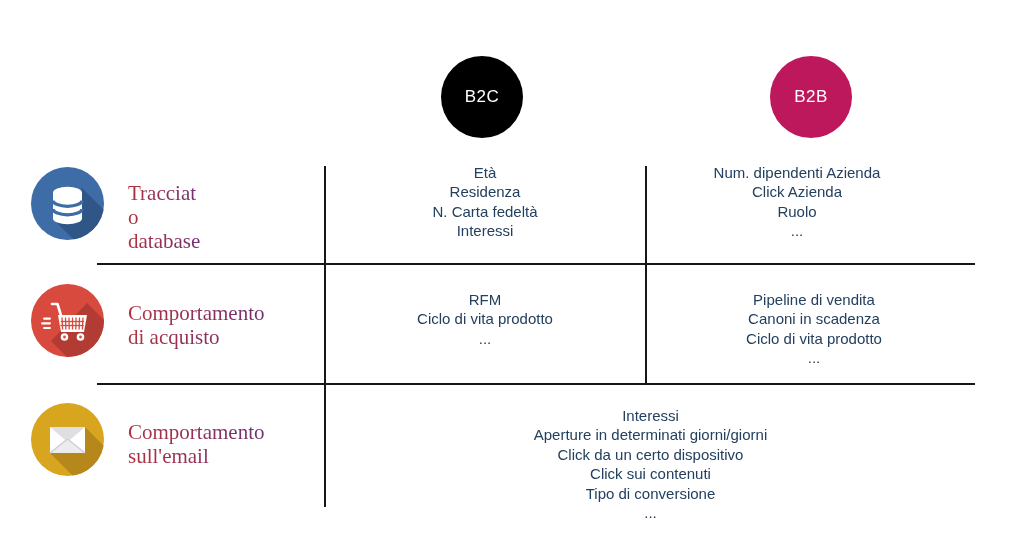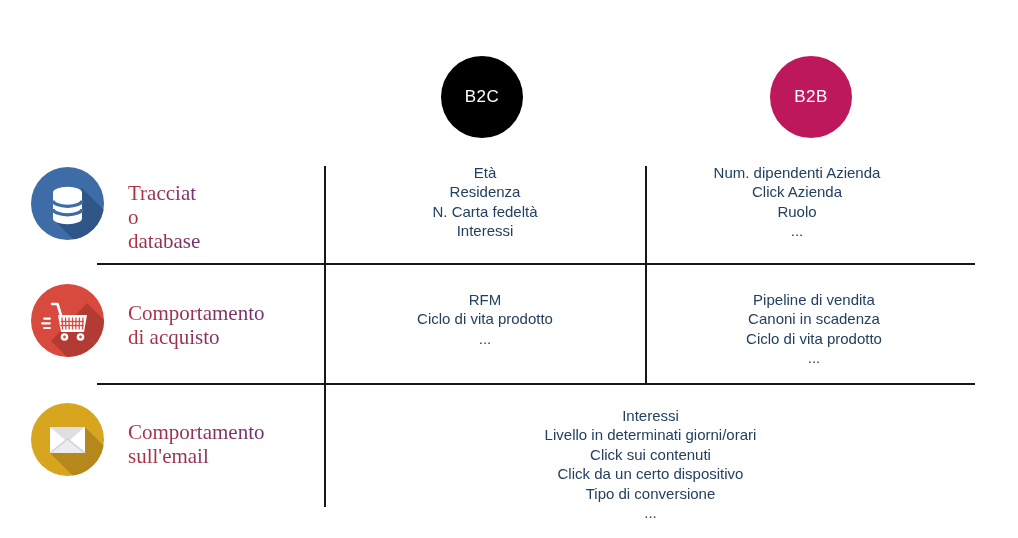--- a/index.html
+++ b/index.html
@@ -183,20 +183,20 @@
       <div class="line">...</div>
     </div>
   <div class="cell" id="cell-r2-b2b">
       <div class="line">Pipeline di vendita</div>
       <div class="line">Canoni in scadenza</div>
       <div class="line">Ciclo di vita prodotto</div>
       <div class="line">...</div>
     </div>
   <div class="cell" id="cell-r3">
       <div class="line">Interessi</div>
-      <div class="line">Livello in determinati giorni/orari</div>
+      <div class="line">Aperture in determinati giorni/giorni</div>
+      <div class="line">Click da un certo dispositivo</div>
       <div class="line">Click sui contenuti</div>
-      <div class="line">Click da un certo dispositivo</div>
       <div class="line">Tipo di conversione</div>
       <div class="line">...</div>
     </div>
 
 </div>
 
 </body></html>

